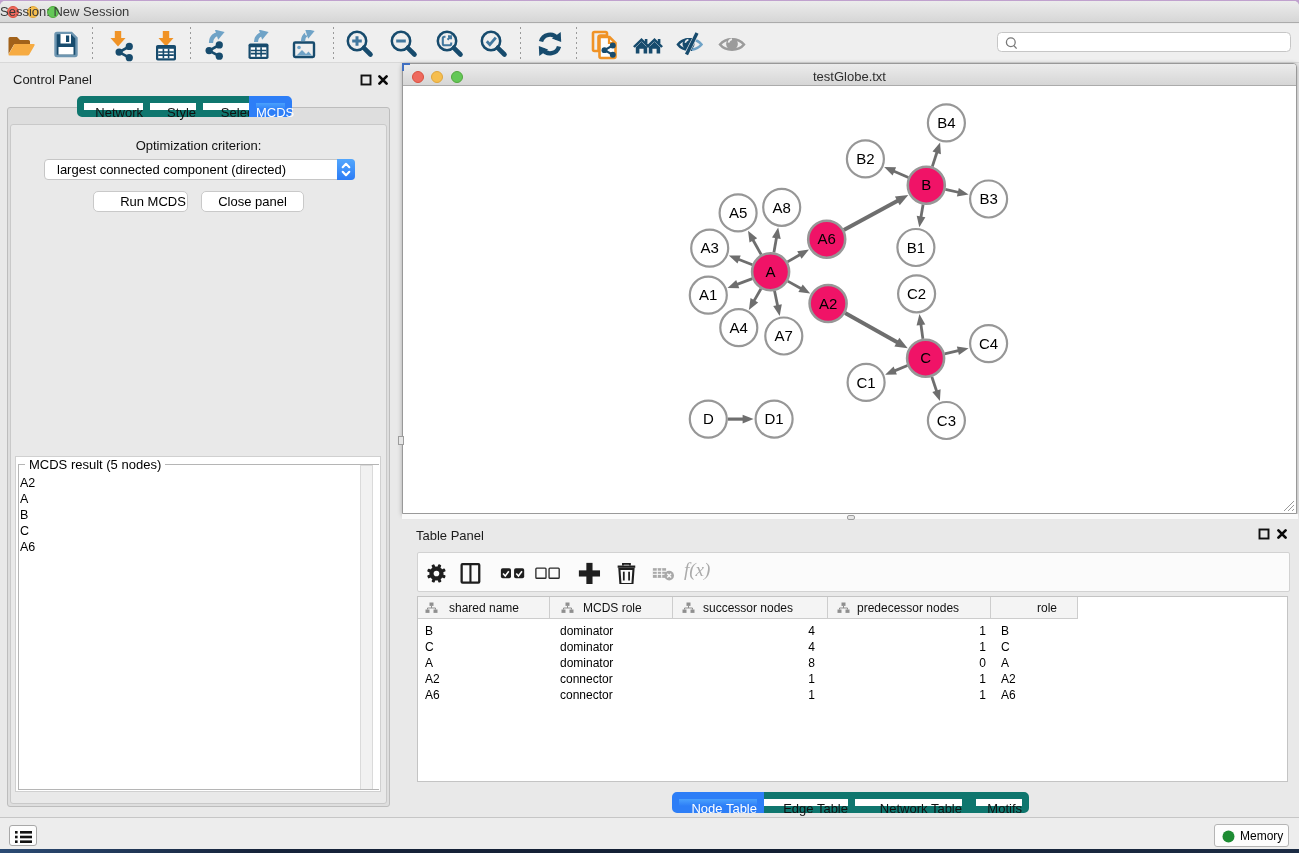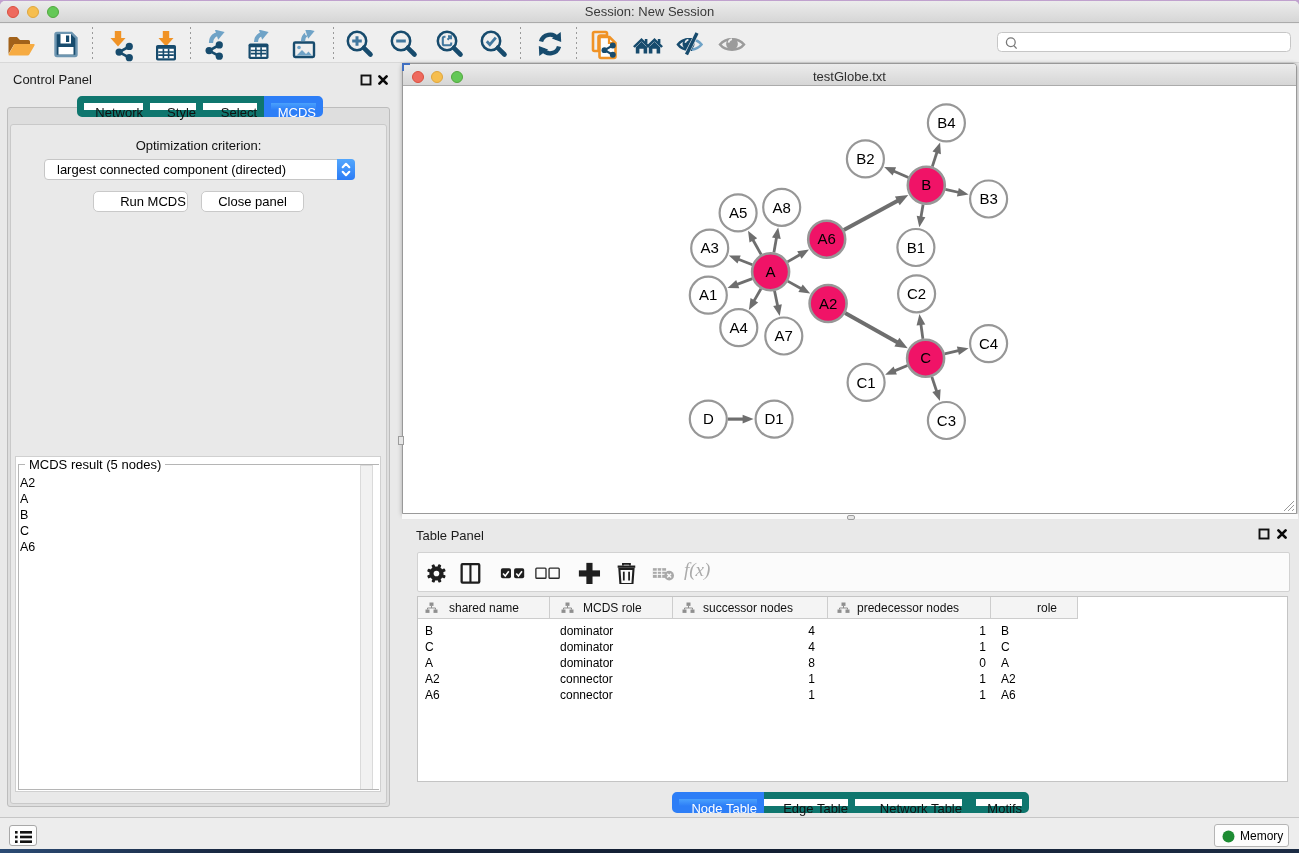--- a/index.html
+++ b/index.html
@@ -3,21 +3,21 @@
 *{margin:0;padding:0;box-sizing:border-box;}
 html,body{width:1299px;height:853px;overflow:hidden;font-family:"Liberation Sans",sans-serif;}
 body{position:relative;background:linear-gradient(90deg,#2b4b74,#16233a 20%,#131f33 60%,#1c2c44);}
 #topstrip{position:absolute;left:0;top:0;width:1299px;height:6px;background:#c0a1ce;}
 #win{position:absolute;left:0;top:1px;width:1299px;height:848px;background:#e9e9e9;border-radius:5px 5px 0 0;overflow:hidden;}
 #titlebar{position:absolute;left:0;top:0;width:100%;height:22px;background:linear-gradient(#ececec,#d6d6d6);border-bottom:1px solid #ababab;border-radius:5px 5px 0 0;}
 .tl{position:absolute;width:12px;height:12px;border-radius:50%;top:5px;}
 #titlebar .t1{left:7px;background:#ee6a5e;border:1px solid #d9503f;}
 #titlebar .t2{left:27px;background:#f6be4f;border:1px solid #dfa63d;}
 #titlebar .t3{left:47px;background:#64c857;border:1px solid #52a73f;}
-#title{position:absolute;top:3px;width:100%;text-align:center;font-size:13px;color:#393939;}
+#title{position:absolute;top:3px;width:100%;text-align:left;font-size:13px;color:#393939;}
 #toolbar{position:absolute;left:0;top:23px;width:100%;height:39px;background:#efefef;border-bottom:1px solid #d8d8d8;}
 .sep{position:absolute;top:3px;height:32px;width:1px;background-image:repeating-linear-gradient(#9a9a9a 0 2px,transparent 2px 5px);}
 .ticon{position:absolute;top:0;}
 #search{position:absolute;left:997px;top:32px;width:294px;height:20px;background:#fff;border:1px solid #c6c6c6;border-radius:4.5px;}
 
 .paneltitle{position:absolute;font-size:13px;color:#1b1b1b;}
 .wicon{position:absolute;}
 #cptabs{position:absolute;left:77px;top:95px;height:21px;z-index:5;}
 .seg{position:absolute;top:0;height:21px;background:#fff;border:7px solid #0f766e;font-size:13px;color:#111;text-align:right;line-height:20px;}
 .seg.sel{background:linear-gradient(#4aa1fd,#2d7ef7);color:#fff;border-color:#2d7ef7;}
@@ -200,21 +200,21 @@
   <svg class="wicon" style="left:360px;top:73px;" width="12" height="12" viewBox="0 0 12 12">
       <rect x="1.5" y="1.5" width="9" height="9" fill="none" stroke="#111" stroke-width="1.9"></rect>
     </svg>
     <svg class="wicon" style="left:377px;top:73px;" width="12" height="12" viewBox="0 0 12 12">
       <path d="M2.4 2.4 L9.6 9.6 M9.6 2.4 L2.4 9.6" stroke="#0a0a0a" stroke-width="2.7" stroke-linecap="round"></path>
     </svg>
   <div id="cptabs">
     <div class="seg" style="left:0;width:73px;border-radius:5px 0 0 5px;">Network</div>
     <div class="seg" style="left:73px;width:53px;border-left:none;">Style</div>
     <div class="seg" style="left:126px;width:61px;border-left:none;">Select</div>
-    <div class="seg sel" style="left:187px;width:59px;border-radius:0 5px 5px 0;">MCDS</div>
+    <div class="seg sel" style="left:172px;width:43px;border-radius:0 5px 5px 0;">MCDS</div>
   </div>
   <div id="cpbox"></div>
   <div id="cpinner"></div>
   <div id="combo">largest connected component (directed)</div>
   <div id="optlabel">Optimization criterion:</div>
   <div id="combostep"><svg width="18" height="21" viewBox="0 0 18 21">
         <path d="M5.7 8.2 L9 4.8 L12.3 8.2" fill="none" stroke="#fff" stroke-width="2.1" stroke-linecap="round" stroke-linejoin="round"></path>
         <path d="M5.7 12.8 L9 16.2 L12.3 12.8" fill="none" stroke="#fff" stroke-width="2.1" stroke-linecap="round" stroke-linejoin="round"></path>
       </svg></div>
   <div class="btn" style="left:93px;top:190px;width:95px;padding-left:25px;">Run MCDS</div>

